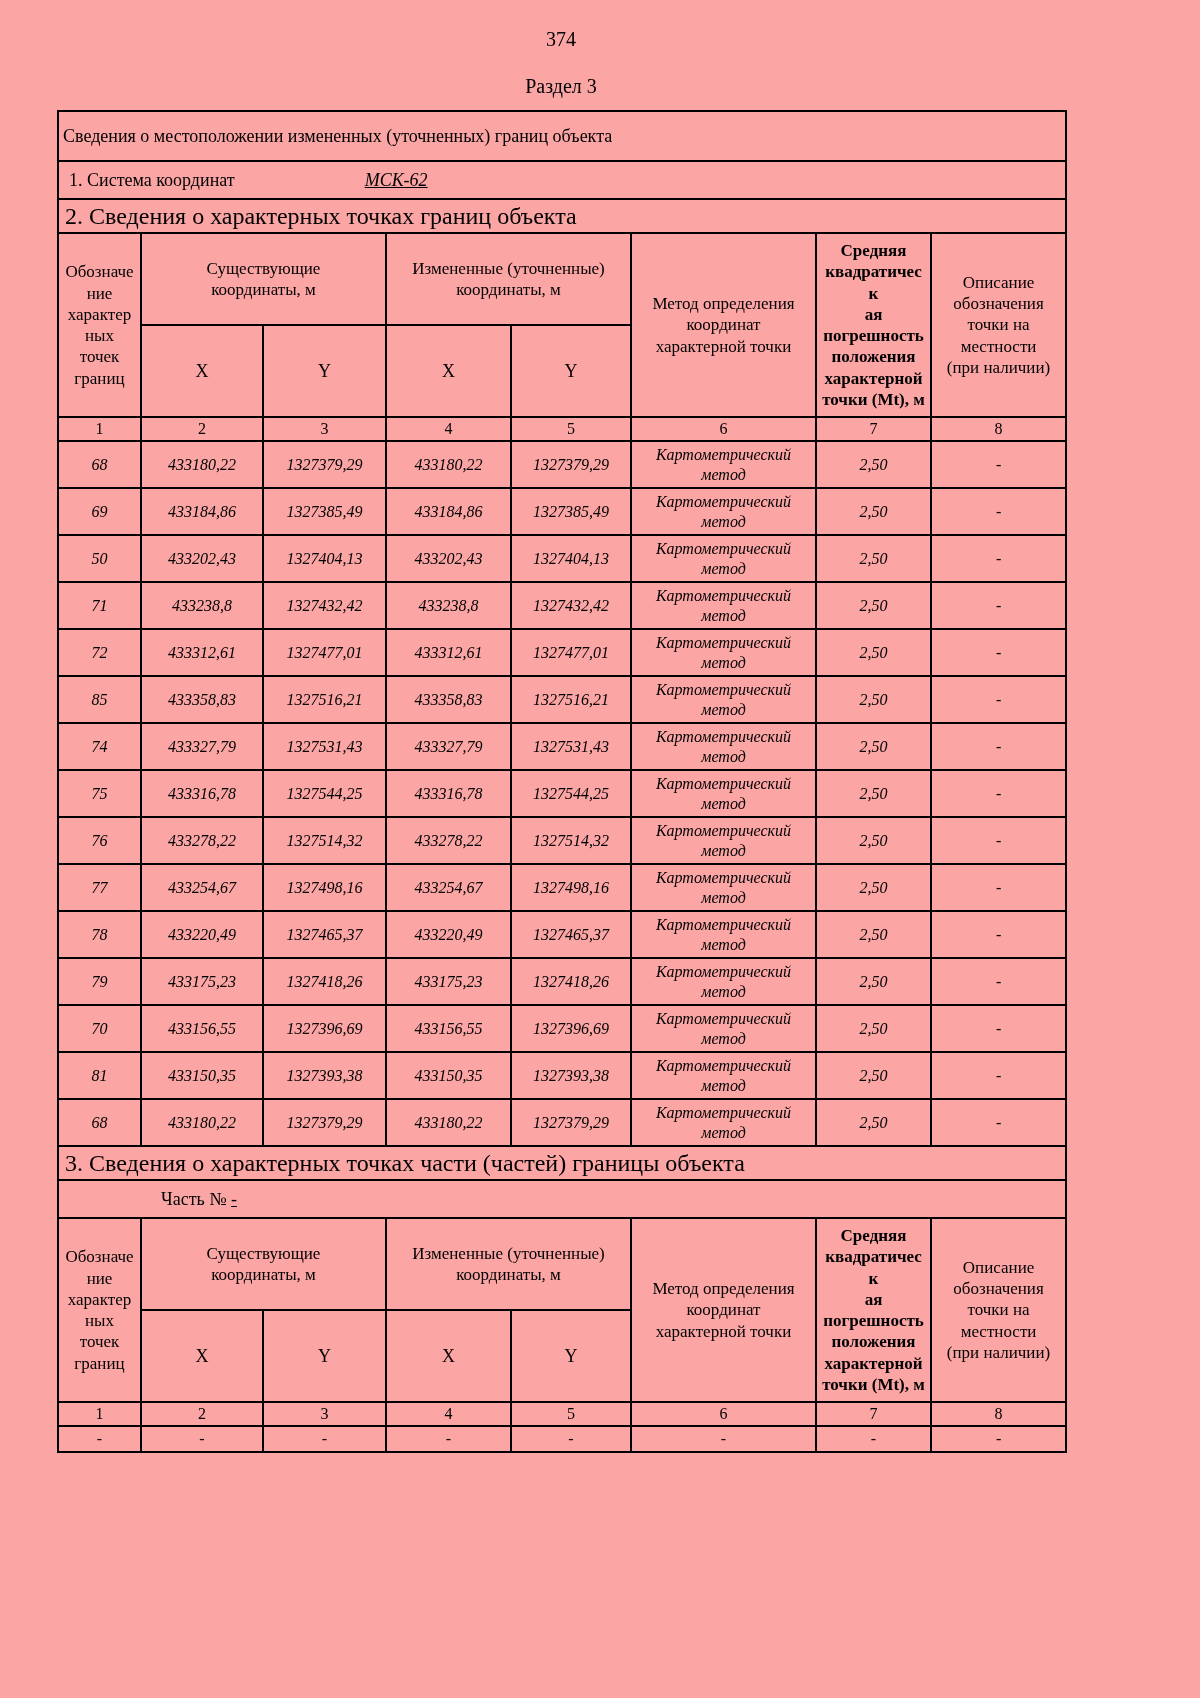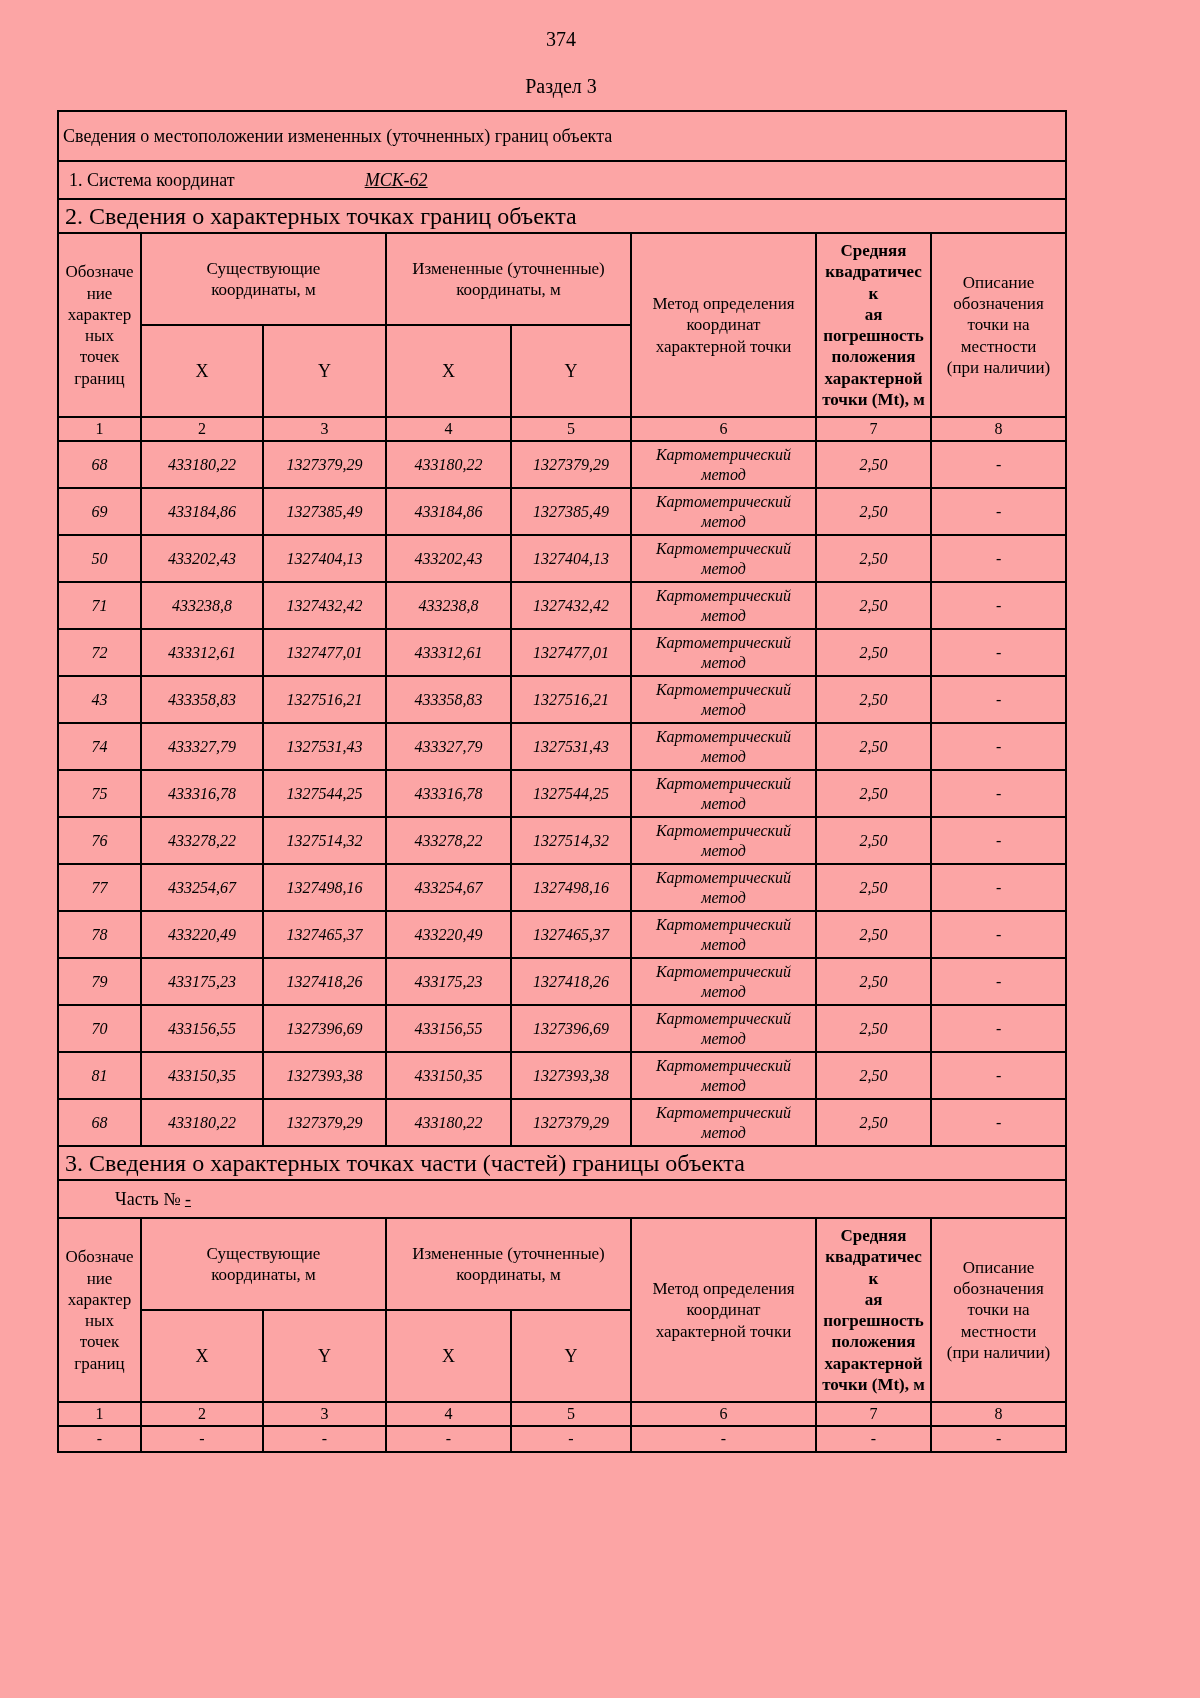--- a/index.html
+++ b/index.html
@@ -51,21 +51,21 @@
   .small { font-size: 14px; line-height: 1.25; font-weight: bold; }
   tr.title-row td { height: 50px; text-align: left; font-size: 18px; }
   tr.coord-row td { height: 38px; font-size: 18px; padding-left: 10px; }
   .coord-value { margin-left: 130px; font-size: 18px; }
   tr.label-row td { height: 34px; font-size: 24px; padding-left: 6px; }
   tr.h-group td { height: 92px; line-height: 1.25; }
   tr.h-xy td { height: 92px; font-size: 18px; }
   tr.num-row td { height: 24px; font-size: 16px; padding: 0 2px; }
   tr.data-row td { height: 47px; font-size: 16px; }
   td.method-cell { line-height: 1.2; }
-  tr.part-row td { height: 38px; font-size: 18px; padding-left: 56px; }
+  tr.part-row td { height: 38px; font-size: 18px; padding-left: 102px; }
   tr.dash-row td { height: 26px; font-size: 16px; }
 </style>
 </head>
 <body>
 
 <div class="page">
   <div class="content">
 
     <div class="page-number">374</div>
     <div class="section-title">Раздел 3</div>
@@ -194,21 +194,21 @@
     <td class="center italic">1327477,01</td>
     <td class="center italic">433312,61</td>
     <td class="center italic">1327477,01</td>
     <td class="center italic preline method-cell">Картометрический
 метод</td>
     <td class="center italic">2,50</td>
     <td class="center">-</td>
   </tr>
 
   <tr class="data-row">
-    <td class="center italic">43</td>
+    <td class="center italic">85</td>
     <td class="center italic">433358,83</td>
     <td class="center italic">1327516,21</td>
     <td class="center italic">433358,83</td>
     <td class="center italic">1327516,21</td>
     <td class="center italic preline method-cell">Картометрический
 метод</td>
     <td class="center italic">2,50</td>
     <td class="center">-</td>
   </tr>
 

